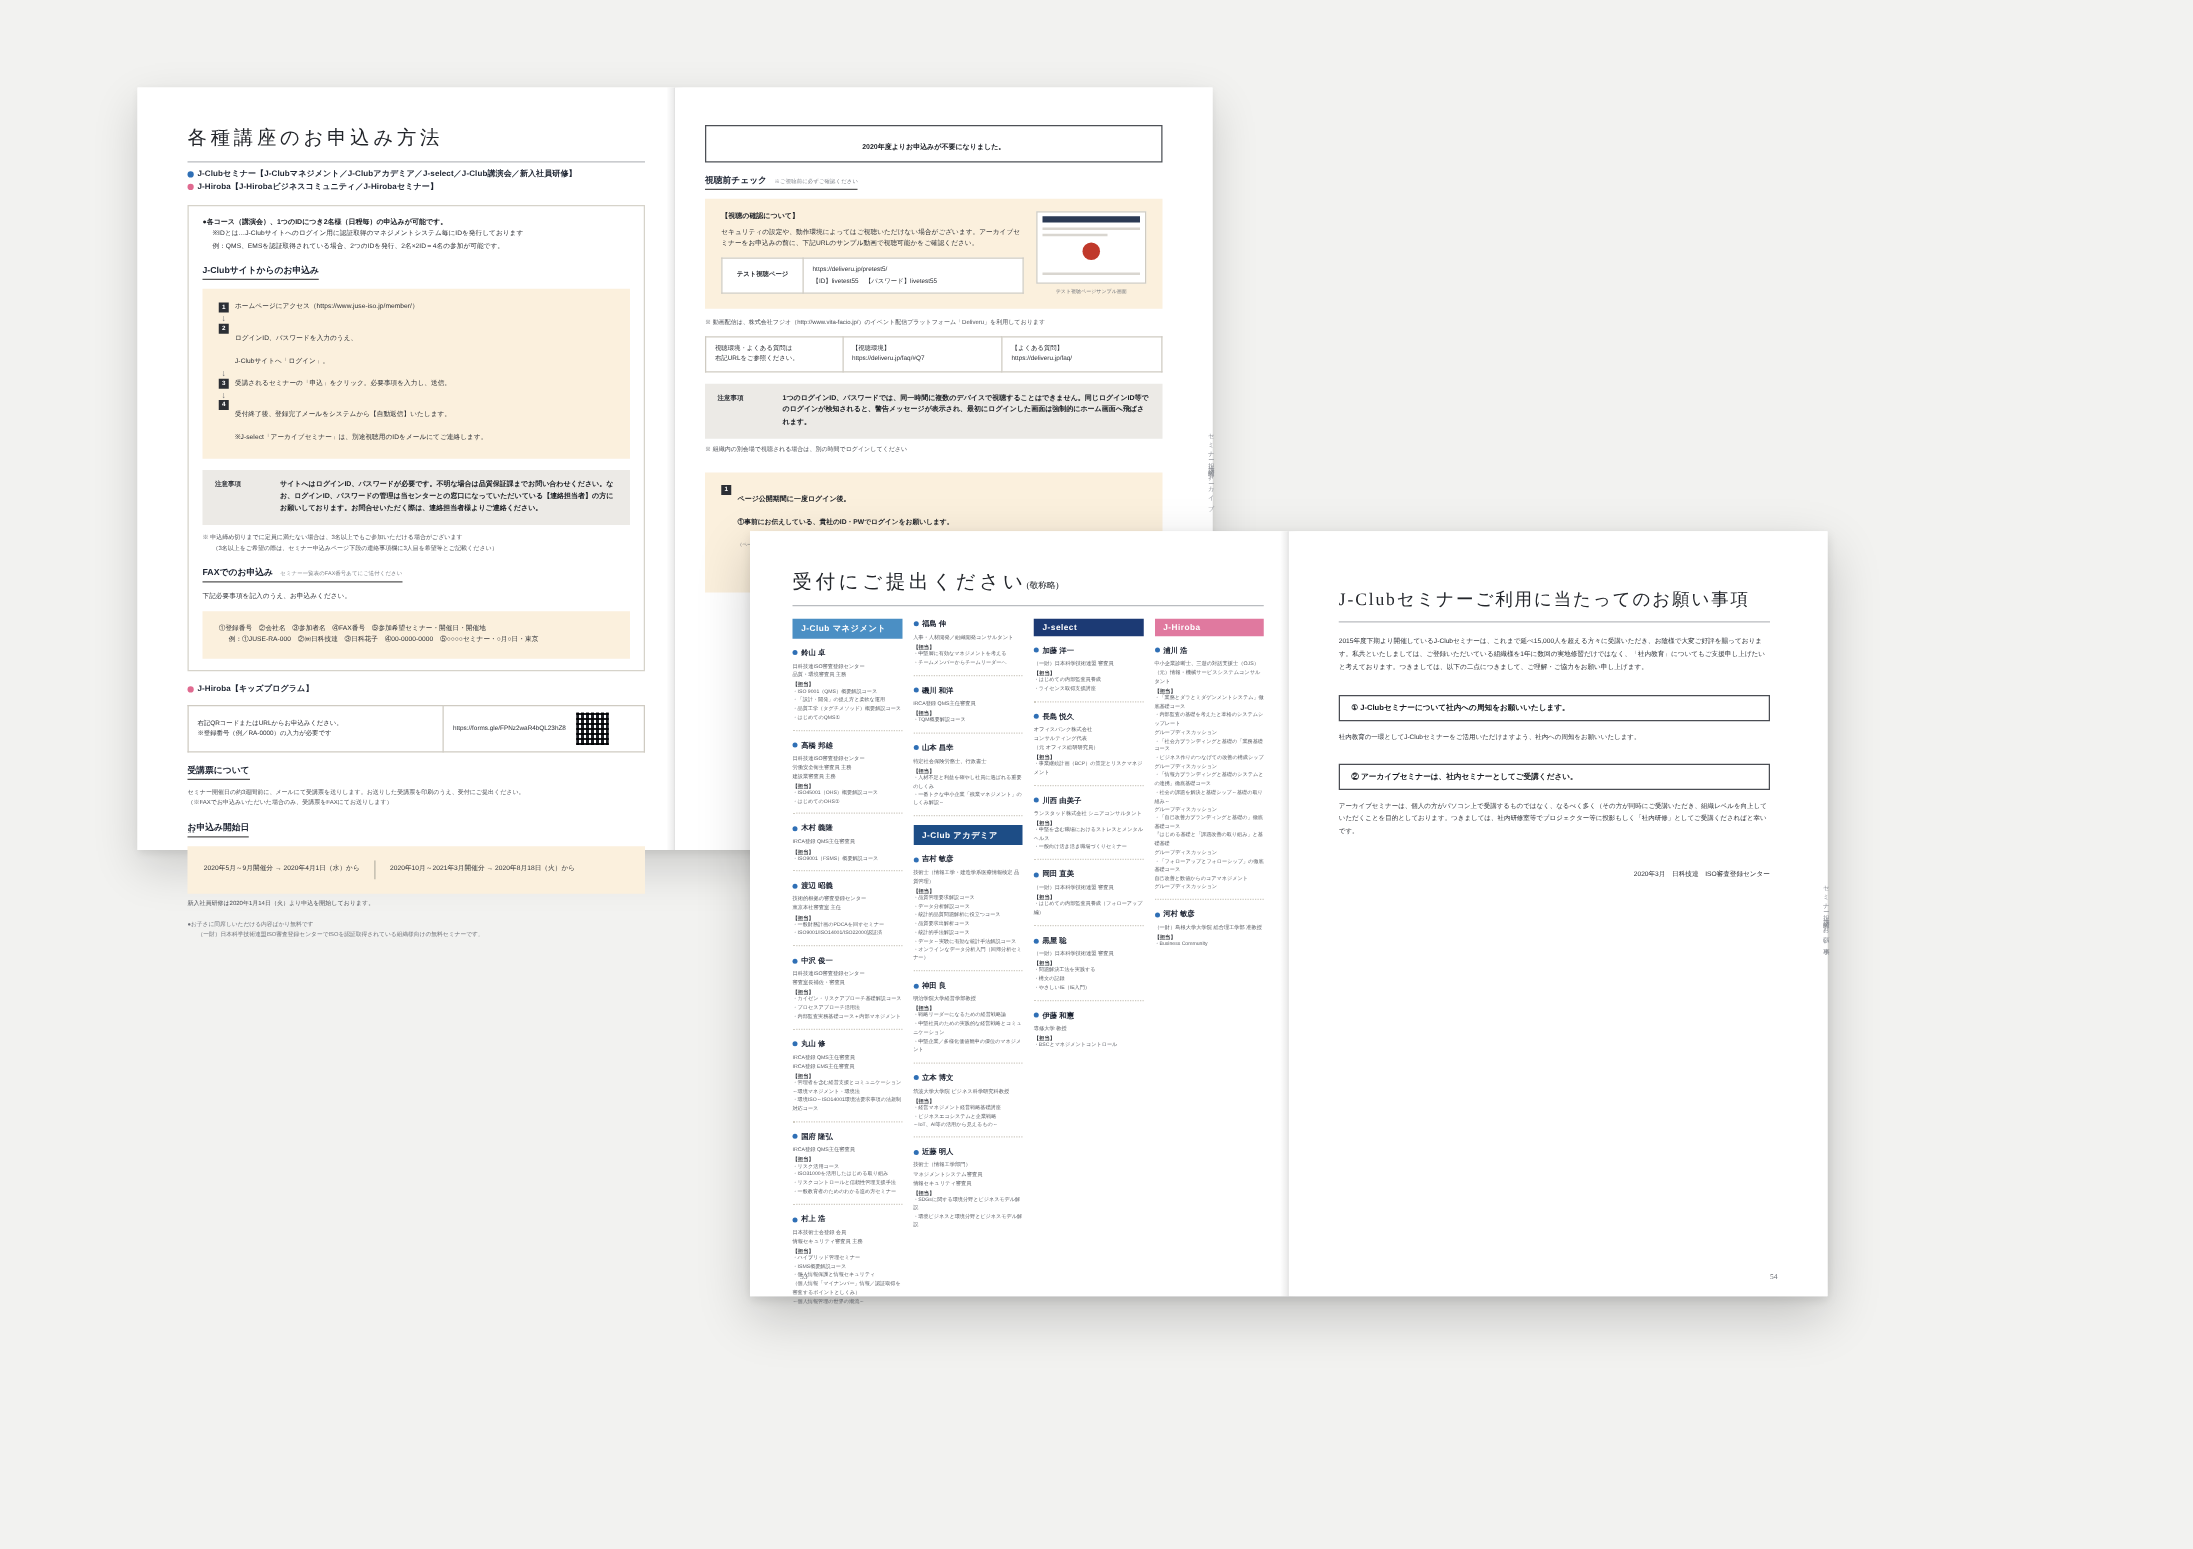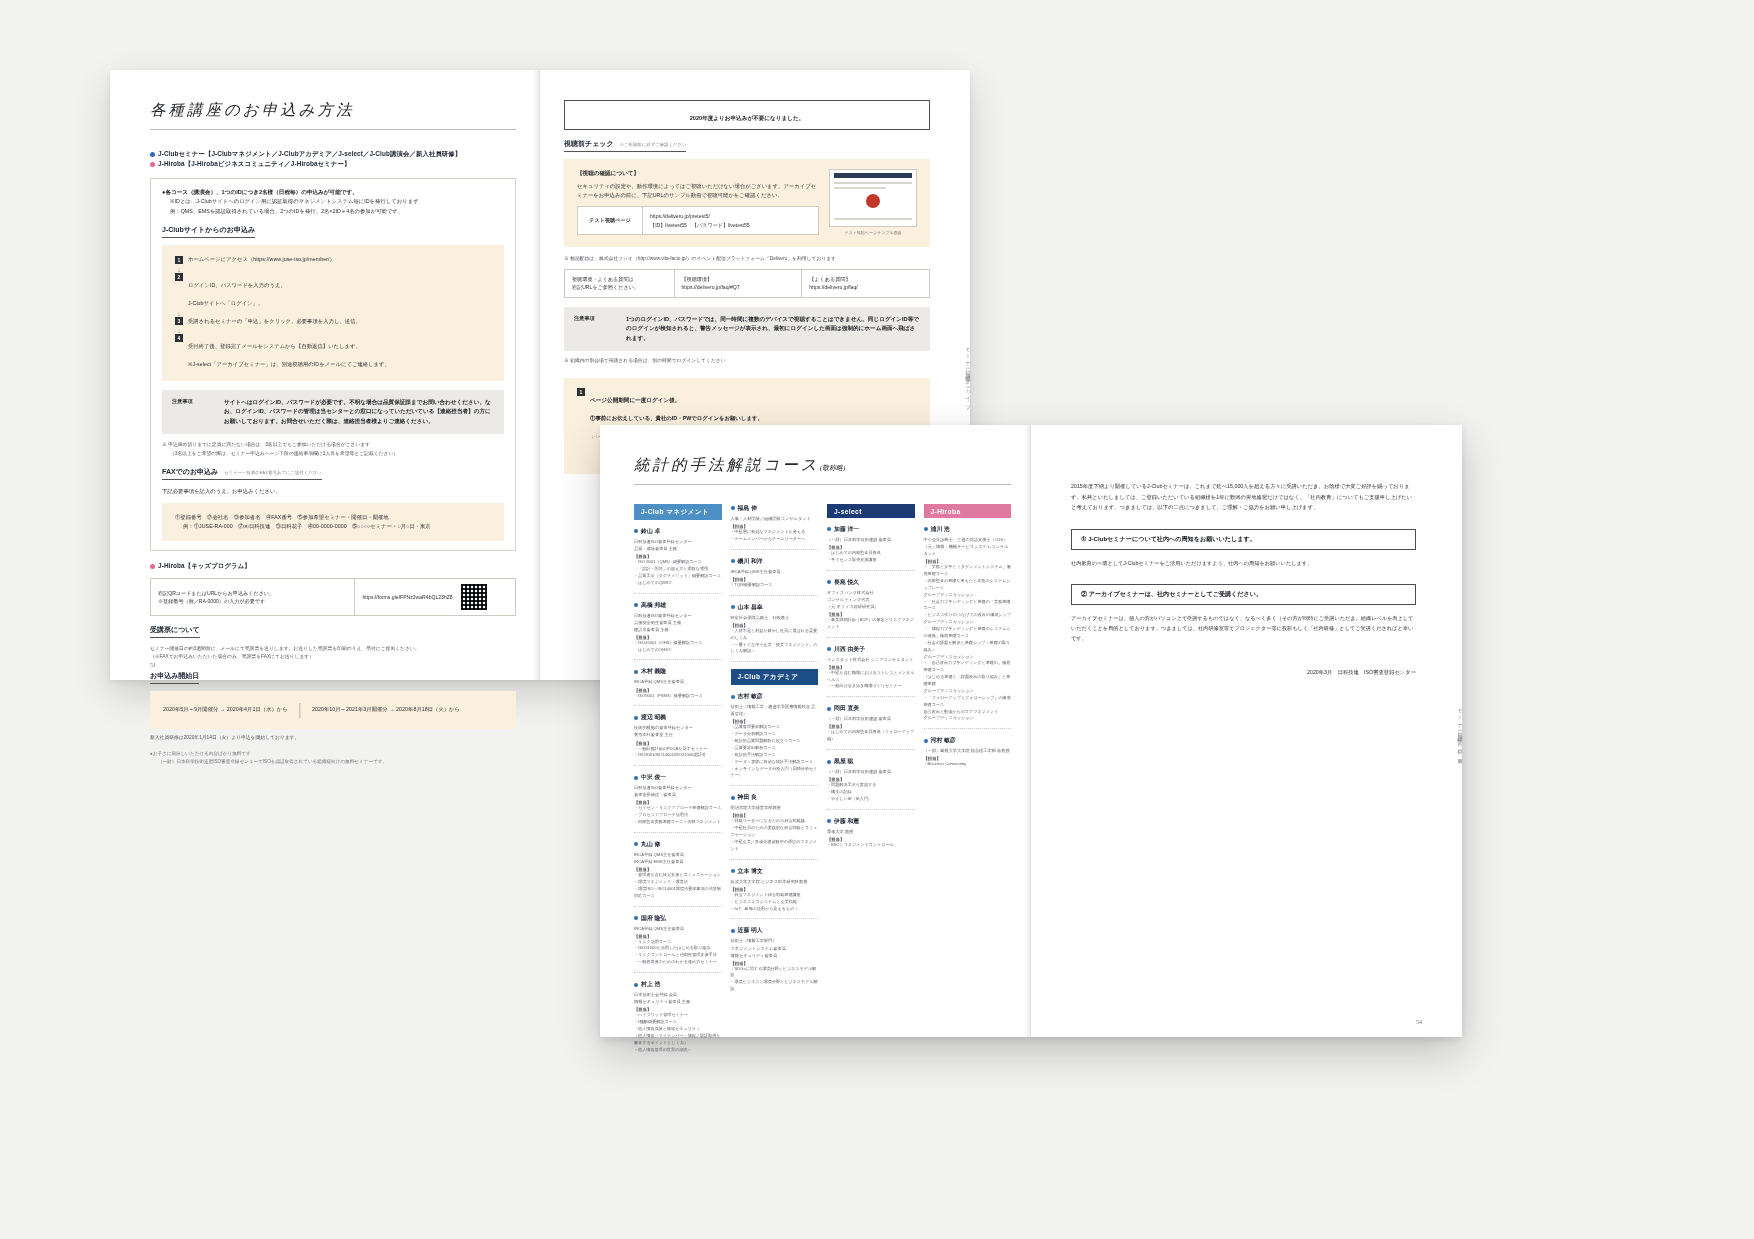--- a/index.html
+++ b/index.html
@@ -21,21 +21,21 @@
   .page.left  { width:50%; padding:30px 24px 20px 40px; }
   .page.right { width:50%; padding:30px 40px 20px 24px; }
   .gutter { position:absolute; left:50%; top:0; bottom:0; width:14px;
     transform:translateX(-50%);
     background:linear-gradient(90deg, rgba(0,0,0,.0) 0%, rgba(0,0,0,.07) 40%,
       rgba(0,0,0,.13) 50%, rgba(0,0,0,.07) 60%, rgba(0,0,0,0) 100%); }
 
   
   .doc-title { font-family:"Liberation Serif", serif; font-size:15.5px;
     letter-spacing:3px; color:#23262b; padding-bottom:8px; }
-  .title-rule { border-bottom:1px solid #b9bcc0; margin-bottom:19px;font-style:italic; }
+  .title-rule { border-bottom:1px solid #b9bcc0; margin-bottom:5px; }
 
   .bullet-line { font-size:6.4px; font-weight:bold; color:#1c2330;
     line-height:1.62; letter-spacing:.1px; }
   .dot { display:inline-block; width:5px; height:5px; border-radius:50%;
     margin-right:3px; vertical-align:middle; }
   .dot.blue { background:#2f6fb5; }
   .dot.pink { background:#e06a90; }
 
   .framebox { border:1px solid #d6d3ca; padding:9px 11px; margin-top:8px; }
   .p6 { font-size:5.3px; line-height:1.78; color:#2a2d33; letter-spacing:.05px; }
@@ -304,21 +304,21 @@
       </div>
 
       <div class="sidetab">セミナー担当講師紹介・アーカイブ</div>
     </div>
   </div>
 
   <div class="spread spread2">
 
     <div class="page left" style="padding:30px 20px 20px 34px;">
       <div class="doc-title title-rule">
-        <span>統計的手法解説コース</span><span style="font-size:7px;letter-spacing:0;">(敬称略)</span>
+        <span>受付にご提出ください</span><span style="font-size:7px;letter-spacing:0;">(敬称略)</span>
       </div>
 
       <div class="colwrap" id="instructor-columns">
           <div class="col">
             <div class="cat mg">J-Club マネジメント</div>
             <div class="person">
               <div class="pname"><span class="d"></span>鈴山 卓</div>
               <div class="paff" style="white-space: pre-line;">日科技連ISO審査登録センター
 品質・環境審査員 主務</div>
               <div class="plbl">【担当】</div>
@@ -524,20 +524,21 @@
             </div>
           </div>
         </div>
 
       <div class="pagenum l">53</div>
     </div>
 
     <div class="gutter"></div>
 
     <div class="page right" style="padding:46px 46px 20px 40px;">
+      <div class="doc-title title-rule" style="font-size:14px;letter-spacing:1.5px;">J-Clubセミナーご利用に当たってのお願い事項</div>
 
       <div class="lead">2015年度下期より開催しているJ-Clubセミナーは、これまで延べ15,000人を超える方々に受講いただき、お陰様で大変ご好評を賜っております。私共といたしましては、ご登録いただいている組織様を1年に数回の実地修習だけではなく、「社内教育」についてもご支援申し上げたいと考えております。つきましては、以下の二点につきまして、ご理解・ご協力をお願い申し上げます。</div>
 
       <div class="numbox">① J-Clubセミナーについて社内への周知をお願いいたします。</div>
       <div class="after">社内教育の一環としてJ-Clubセミナーをご活用いただけますよう、社内への周知をお願いいたします。</div>
 
       <div class="numbox">② アーカイブセミナーは、社内セミナーとしてご受講ください。</div>
       <div class="after">アーカイブセミナーは、個人の方がパソコン上で受講するものではなく、なるべく多く（その方が同時にご受講いただき、組織レベルを向上していただくことを目的としております。つきましては、社内研修室等でプロジェクター等に投影もしく「社内研修」としてご受講くださればと幸いです。</div>
 
       <div class="sign">2020年3月　日科技連　ISO審査登録センター</div>

